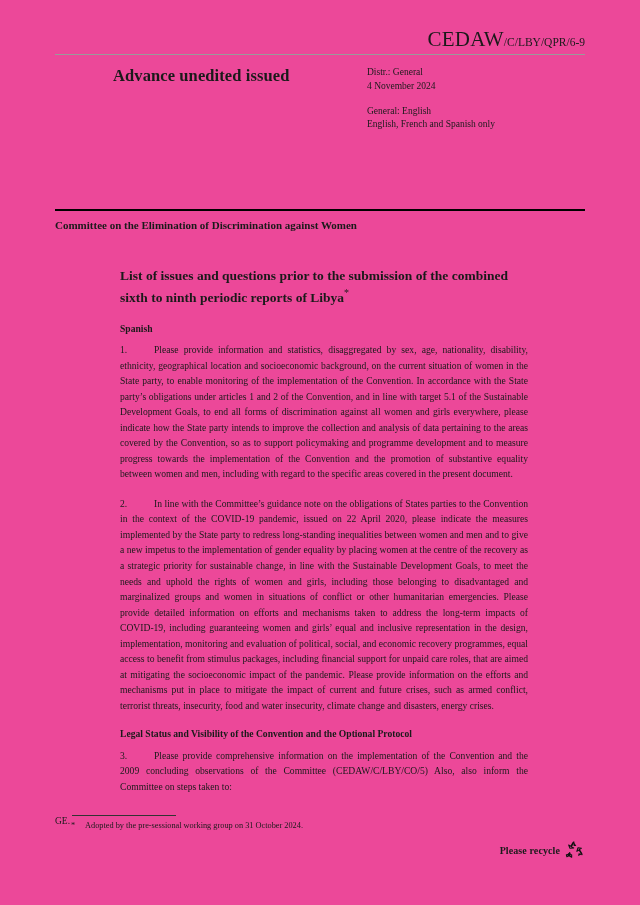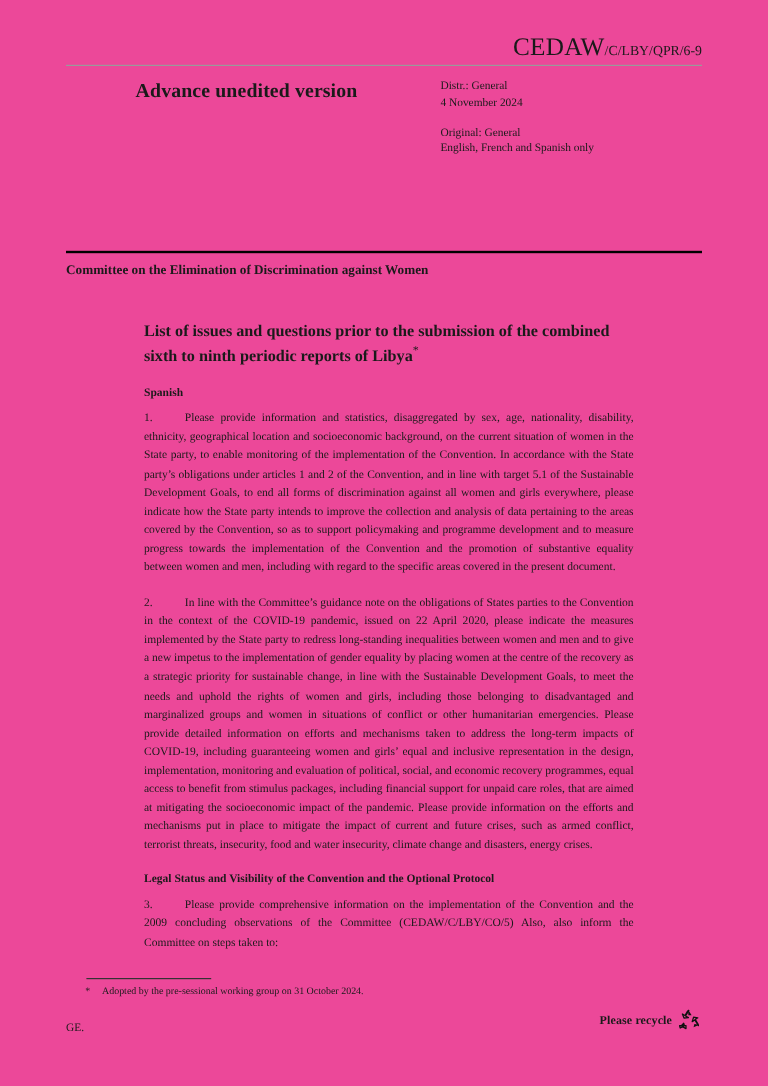--- a/index.html
+++ b/index.html
@@ -153,21 +153,21 @@
   }
   .footnote .fn-mark {
     display: inline-block;
     width: 14px;
   }
 
   
   .ge-mark {
     position: absolute;
     left: 55px;
-    top: 852px;
+    top: 816px;
     font-size: 9.5px;
   }
   .recycle {
     position: absolute;
     right: 55px;
     top: 840px;
     display: flex;
     align-items: center;
     gap: 3px;
   }
@@ -187,26 +187,26 @@
 
 <div class="page">
 
   <div class="masthead">
     <div class="symbol-line">
       <span class="symbol-main">CEDAW</span><span class="symbol-suffix">/C/LBY/QPR/6-9</span>
     </div>
     <hr class="rule-top">
 
     <div class="header-row">
-      <div class="advance-title">Advance unedited version</div>
+      <div class="advance-title">Advance unedited issued</div>
       <div class="distr-block">
         <div>Distr.: General</div>
         <div>4 November 2024</div>
         <div class="gap"></div>
-        <div>Original: General</div>
+        <div>General: English</div>
         <div>English, French and Spanish only</div>
       </div>
     </div>
   </div>
 
   <hr class="rule-committee">
   <div class="committee">Committee on the Elimination of Discrimination against Women</div>
 
   <div class="body-col">
 

